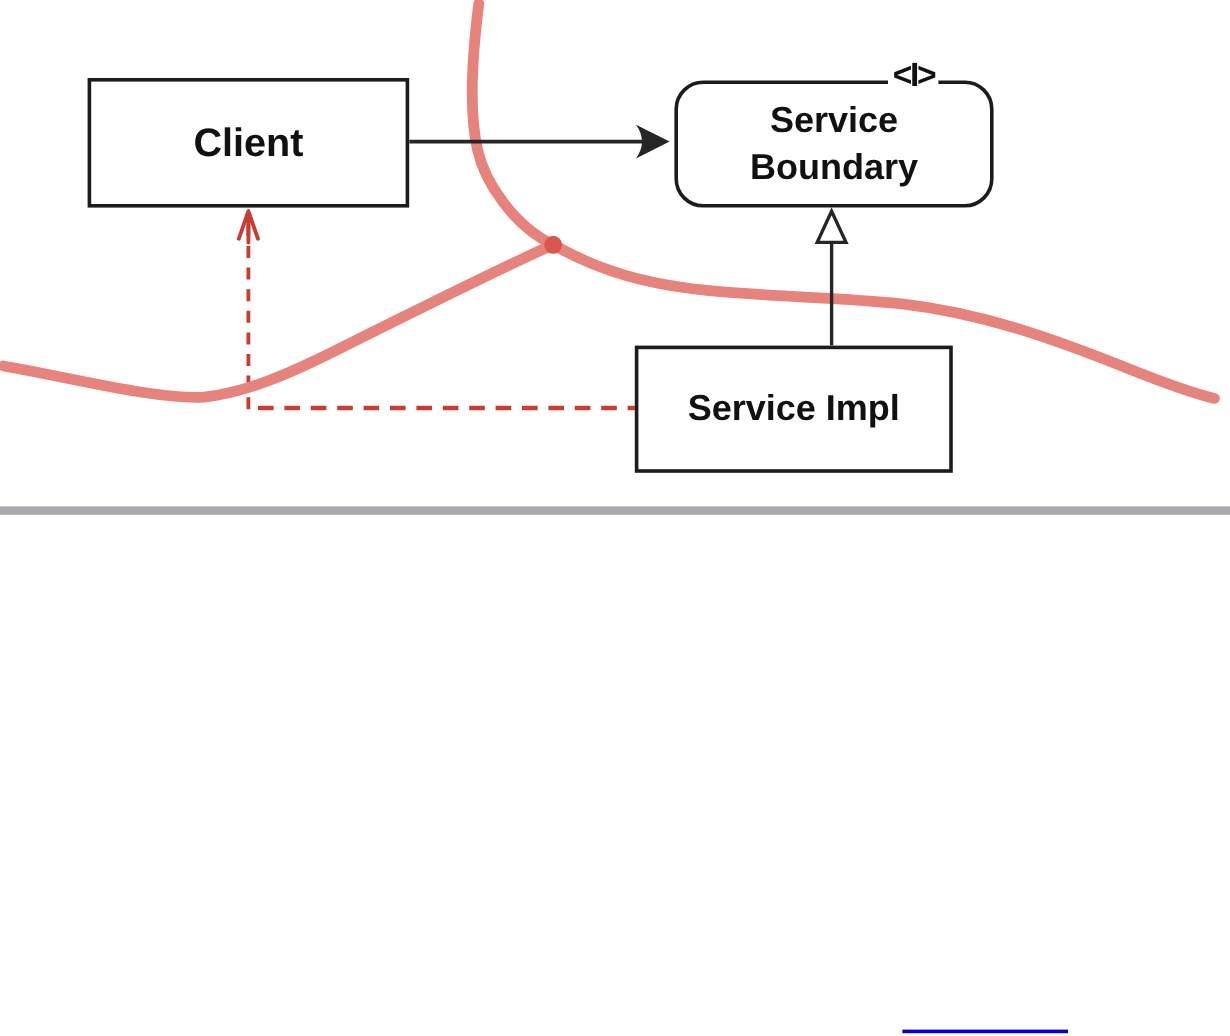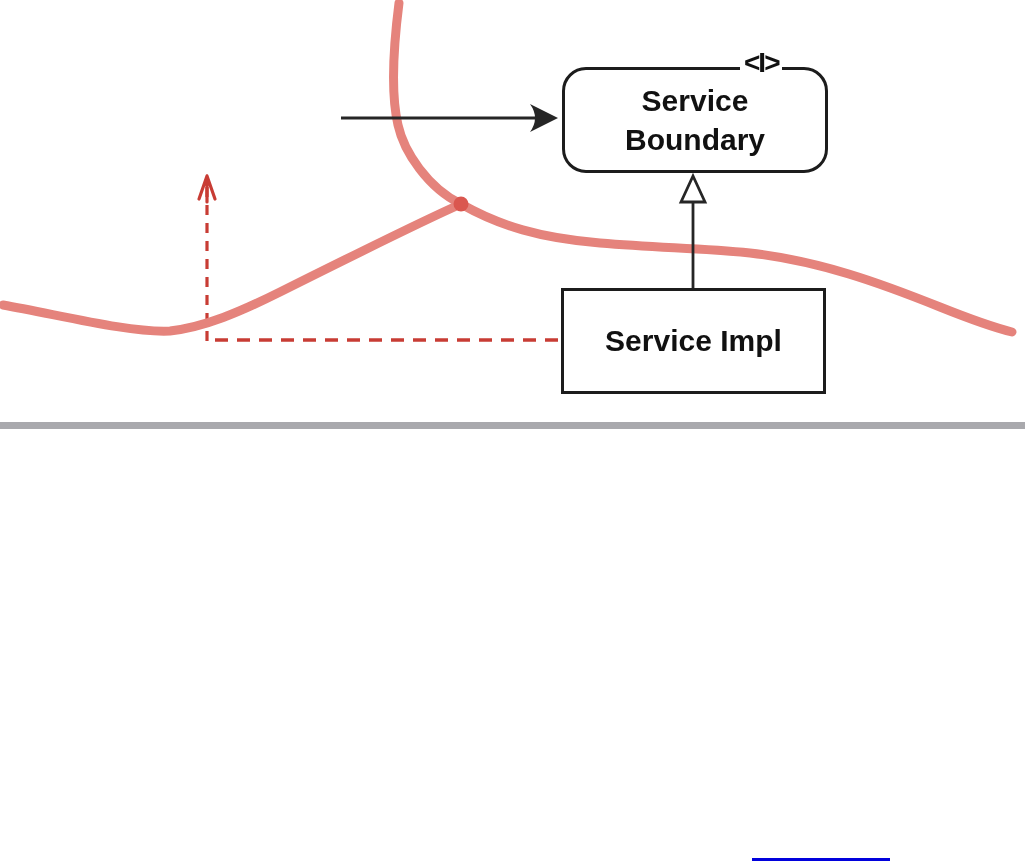--- a/index.html
+++ b/index.html
@@ -24,21 +24,21 @@
     display: flex;
     align-items: center;
     justify-content: center;
     text-align: center;
     font-weight: bold;
     color: #111111;
     z-index: 2;
   }
   .box-client   { left: 73px;  top: 65px;  width: 268px; height: 108px; font-size: 33px; }
   .box-boundary { left: 562px; top: 67px;  width: 266px; height: 106px; font-size: 30px; line-height: 1.3; border-radius: 24px; }
-  .box-impl     { left: 561px; top: 288px; width: 265px; height: 106px; font-size: 30px; }
+  .box-impl     { left: 529px; top: 288px; width: 265px; height: 106px; font-size: 30px; }
   .box-label { white-space: pre-line; }
   .stereotype-marker {
     position: absolute;
     left: 740px; top: 47px;
     background: #ffffff;
     padding: 0 4px;
     font-weight: bold;
     font-size: 28px;
     letter-spacing: -2px;
     color: #111111;
@@ -74,20 +74,23 @@
     <path d="M461,204 C500,226 540,238 600,243 C660,248 700,248 750,253 C820,261 880,283 940,307 C975,321 1000,329 1012,332" fill="none" stroke-width="9" stroke-linecap="round" stroke="#e5837c"></path>
     <circle cx="461" cy="204" r="7.5" fill="#da574f"></circle>
 
     <line x1="341" y1="118" x2="549" y2="118" stroke-width="3" stroke="#262626"></line>
     <path d="M558,118 L530,104 Q540,118 530,132 Z" fill="#262626"></path>
 
     <line x1="693" y1="288" x2="693" y2="203" stroke-width="2.8" stroke="#262626"></line>
     <polygon points="693,176 681,202 705,202" fill="#ffffff" stroke-width="2.8" stroke="#262626"></polygon>
   </svg>
 
+  <div class="uml-box box-client" style="border-color: rgb(28, 28, 28);">
+    <span class="box-label">Client</span>
+  </div>
 
   <div class="uml-box box-boundary" style="border-color: rgb(28, 28, 28);">
     <span class="box-label">Service
 Boundary</span>
   </div>
 
   <div class="stereotype-marker">&lt;I&gt;</div>
 
   <div class="uml-box box-impl" style="border-color: rgb(28, 28, 28);">
     <span class="box-label">Service Impl</span>

